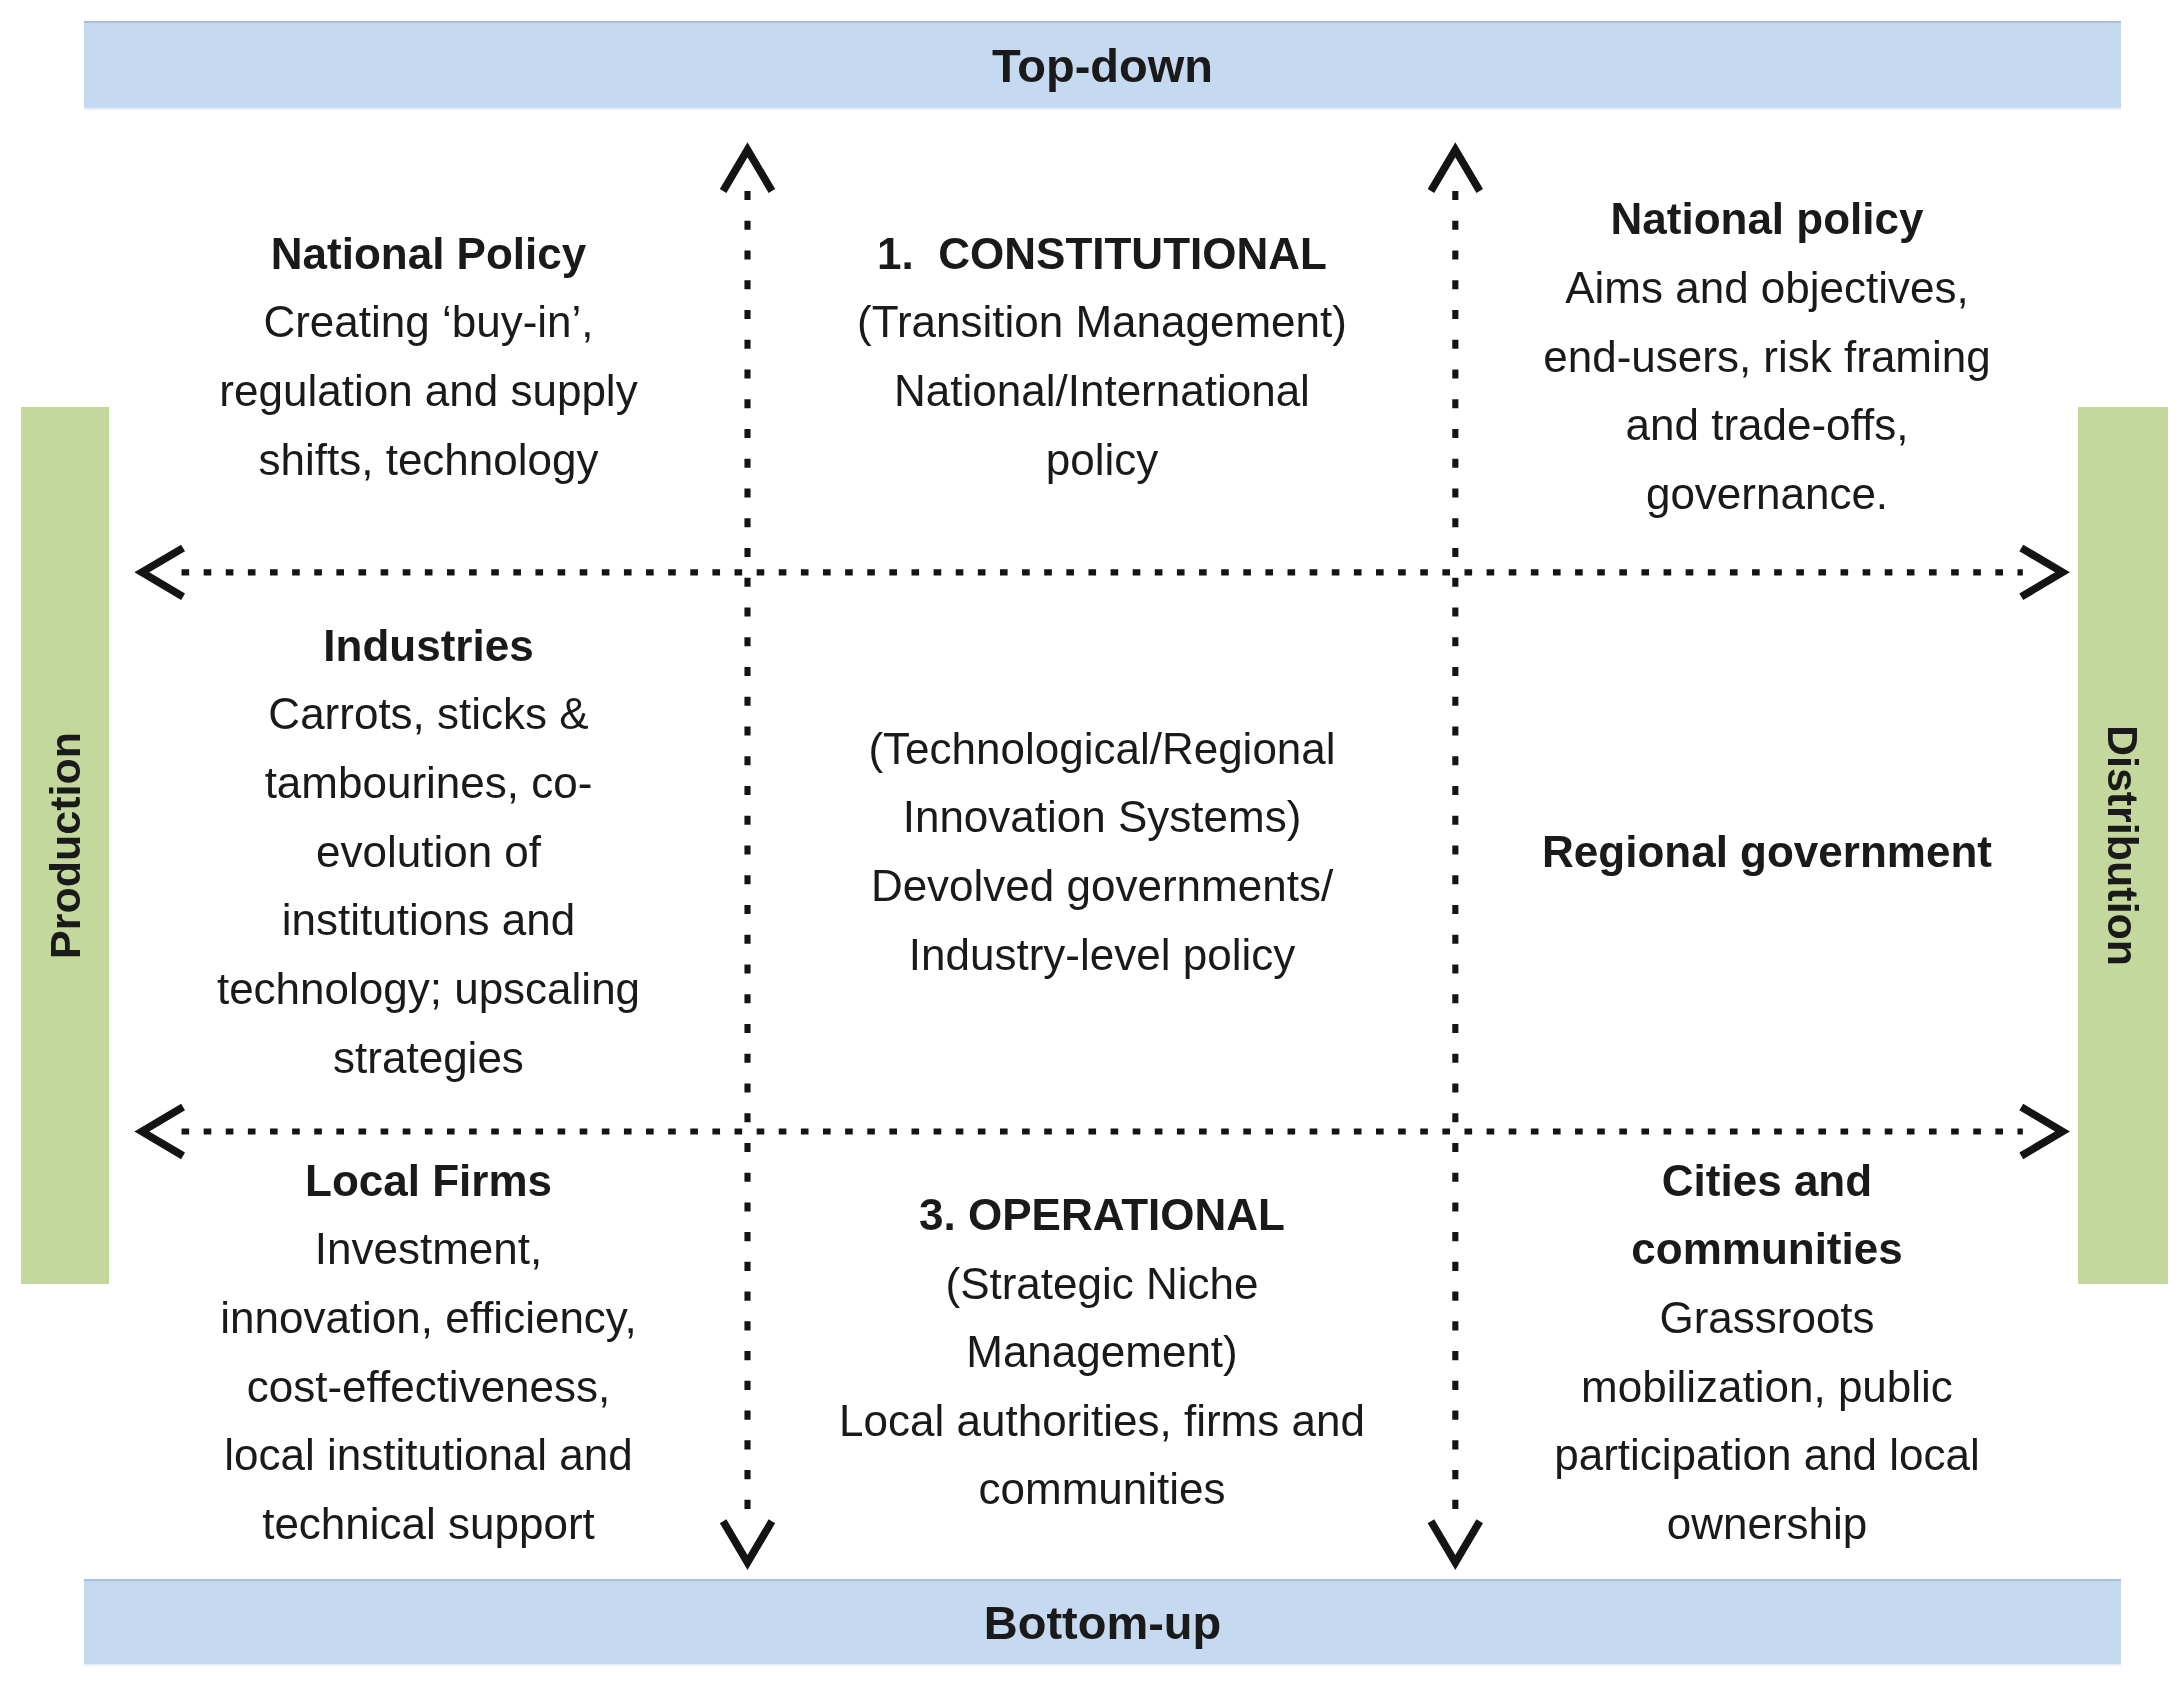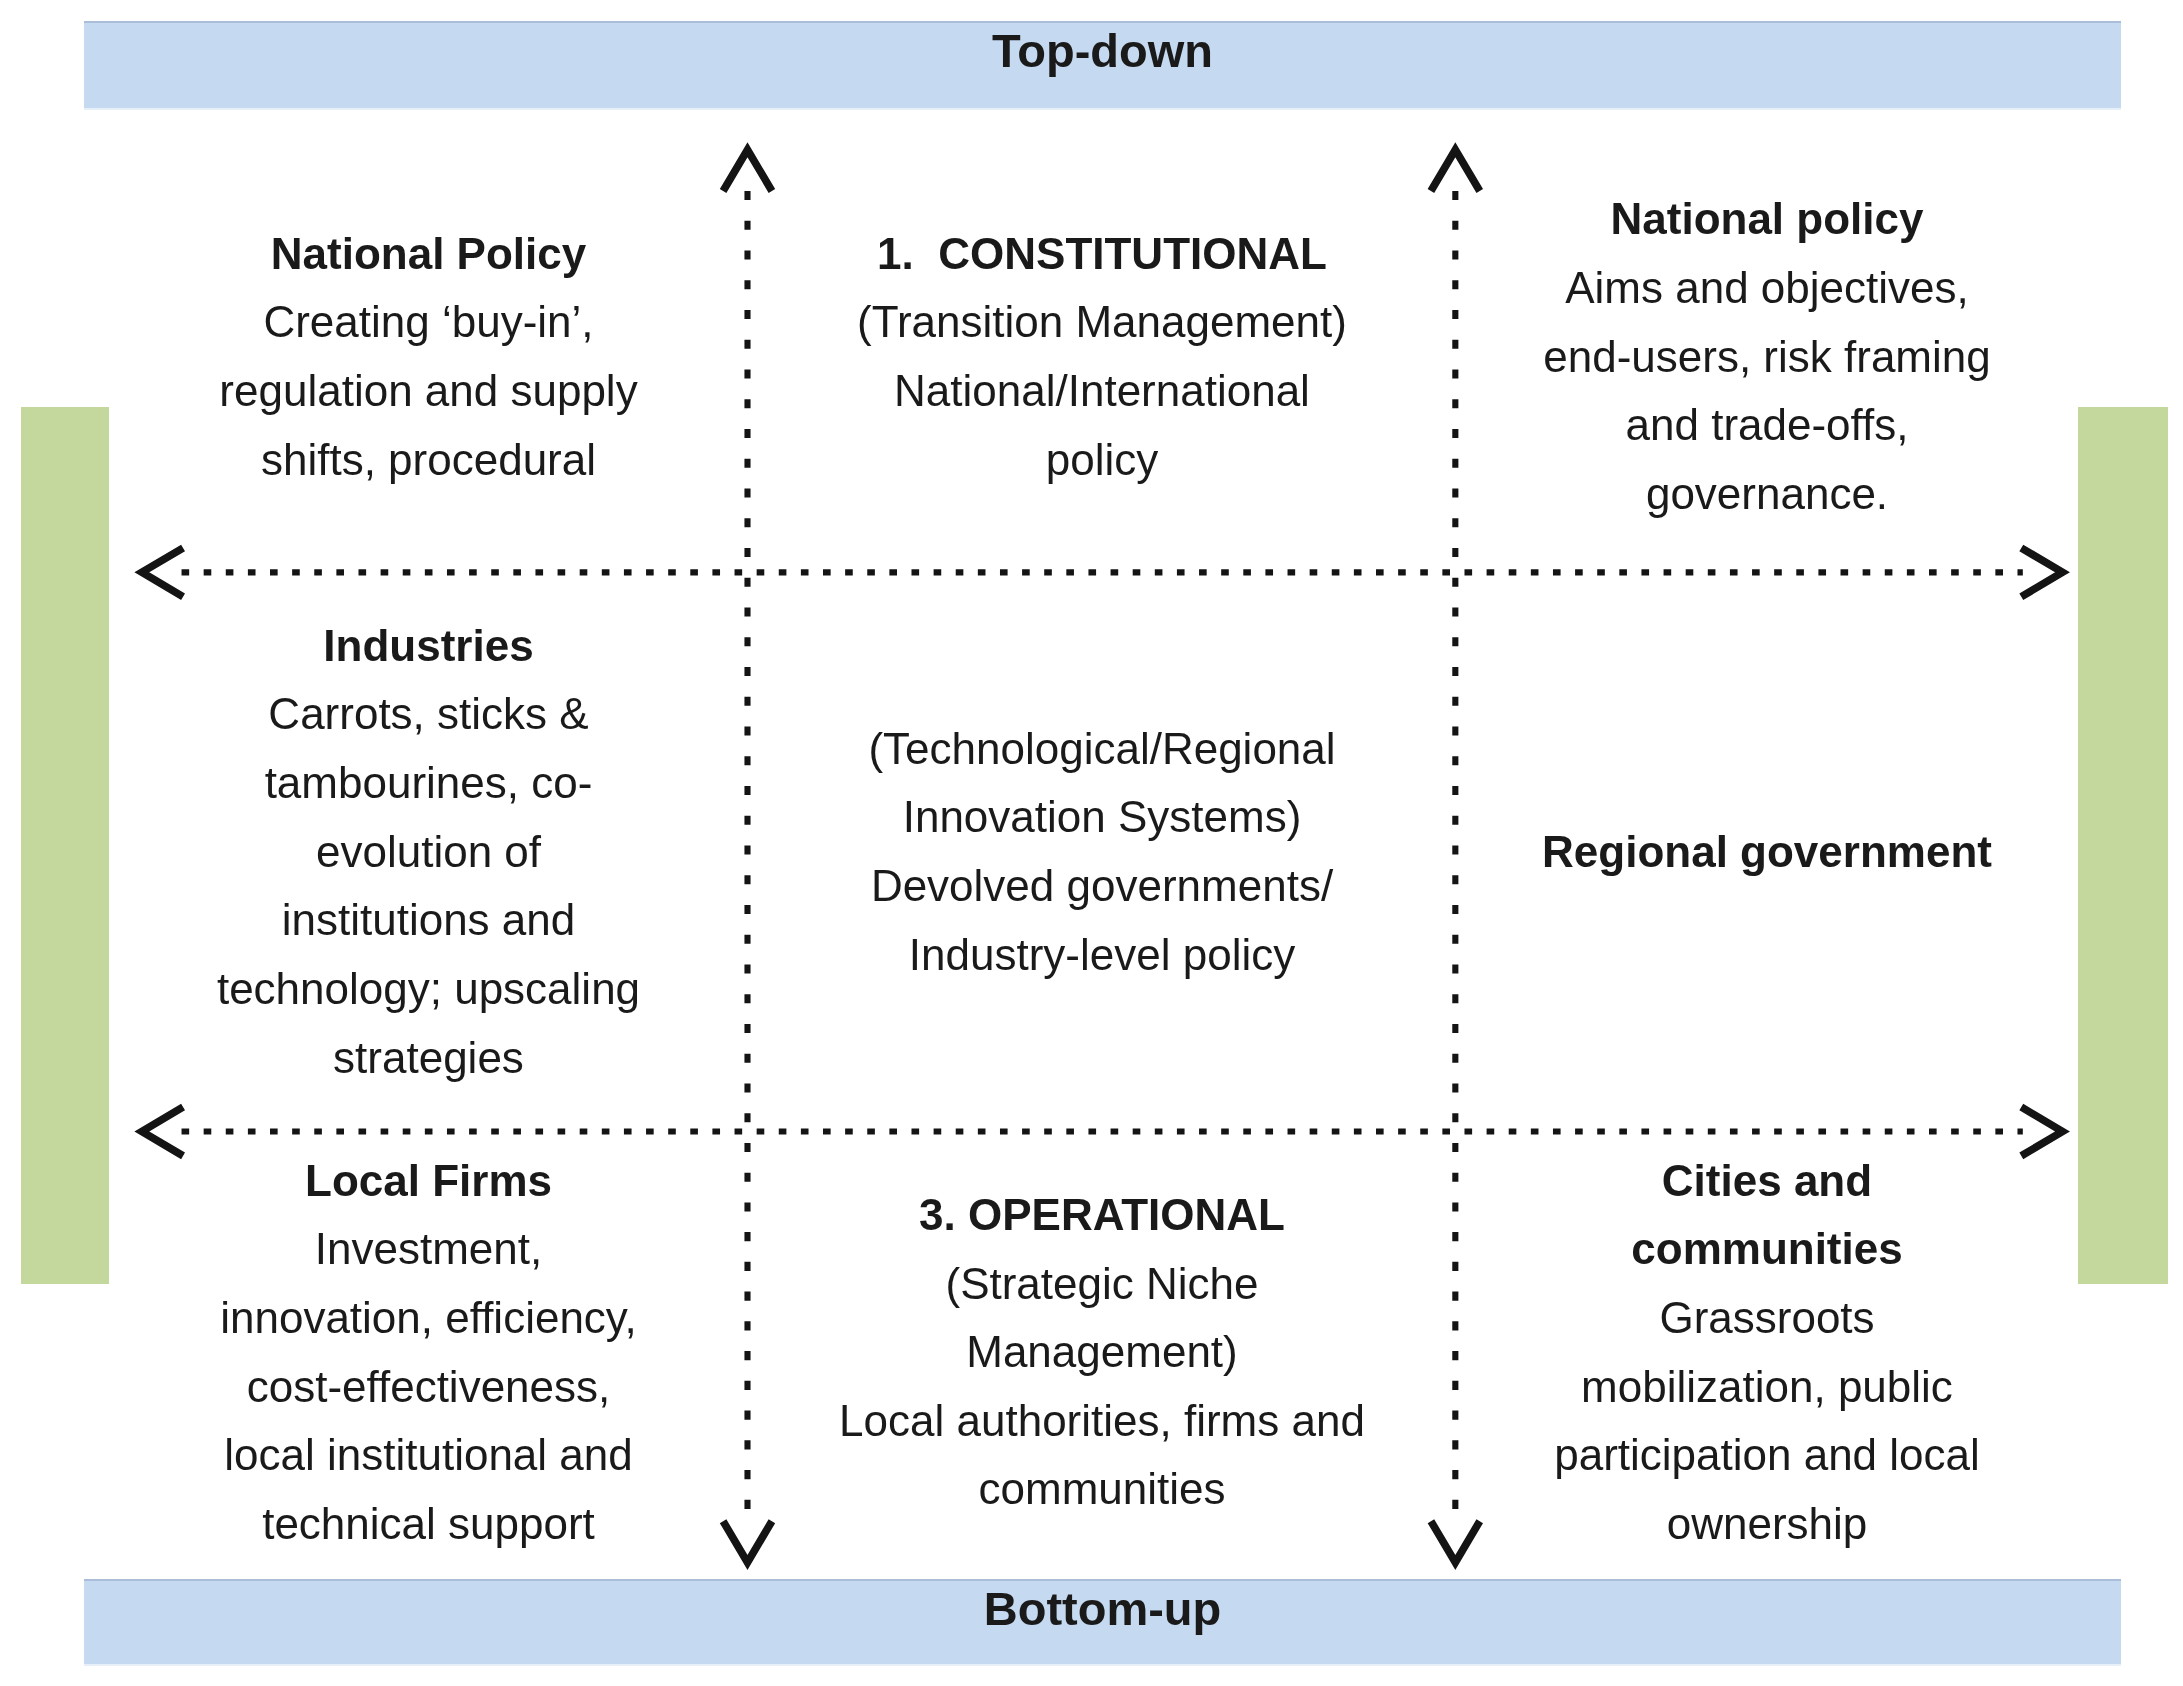--- a/index.html
+++ b/index.html
@@ -13,21 +13,21 @@
     position:relative;
     width:2183px;height:1687px;
     background:var(--background);
     font-family:"Liberation Sans", sans-serif;
     color:var(--ink);
     overflow:hidden;
   }
   .arrows{position:absolute;left:0;top:0;width:2183px;height:1687px;}
   .band{
     position:absolute;
-    display:flex;justify-content:center;
+    display:flex;align-items:center;justify-content:center;
     box-sizing:border-box;
   }
   .band-h{
     left:84px;width:2037px;height:89px;
     background:var(--band_blue);
     border-top:2.3px solid rgba(90,110,150,0.25);
     border-bottom:2.3px solid rgba(255,255,255,0.6);
   }
   .band-top{top:21.4px;}
   .band-bottom{top:1579px;height:87px;}
@@ -102,21 +102,21 @@
     <span>Production</span>
   </div>
   <div class="band band-v band-right">
     <span>Distribution</span>
   </div>
 
   <div class="cell c1 r1">
     <div class="h">National Policy</div>
     <div class="b">Creating ‘buy-in’,
 regulation and supply
-shifts, procedural</div>
+shifts, technology</div>
   </div>
   <div class="cell c2 r1">
     <div class="h">1. &nbsp;CONSTITUTIONAL</div>
     <div class="b">(Transition Management)
 National/International
 policy</div>
   </div>
   <div class="cell c3 r1">
     <div class="h">National policy</div>
     <div class="b">Aims and objectives,

